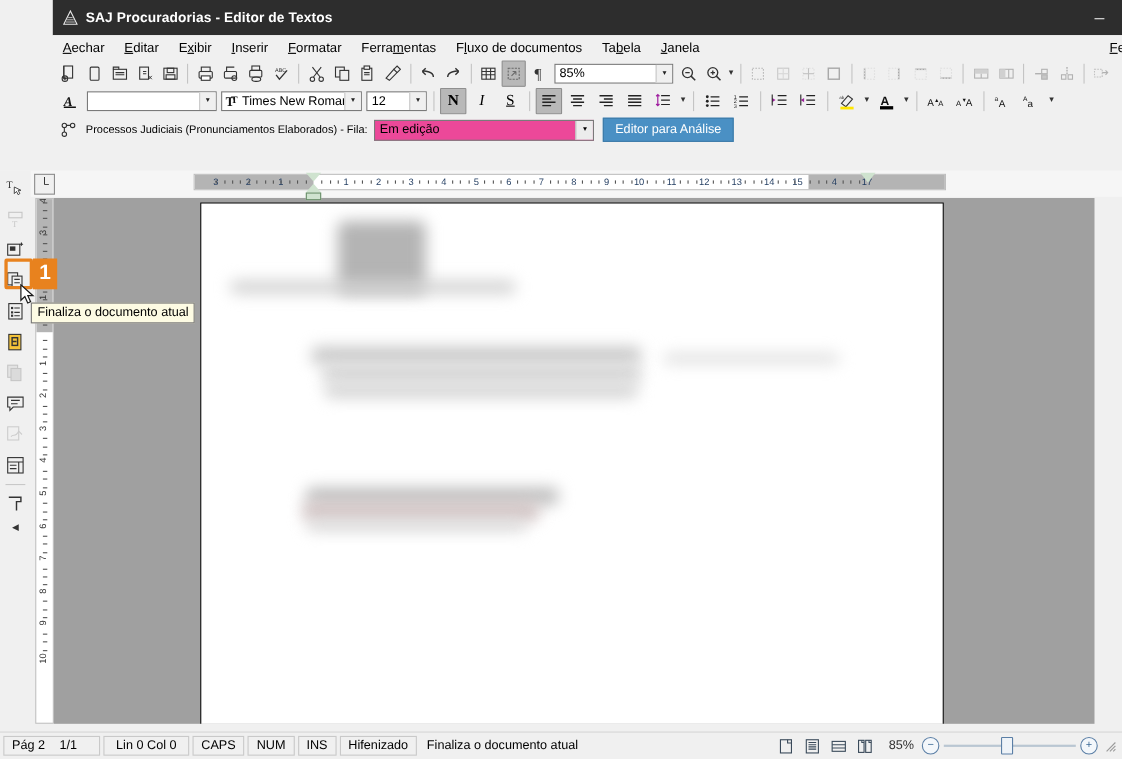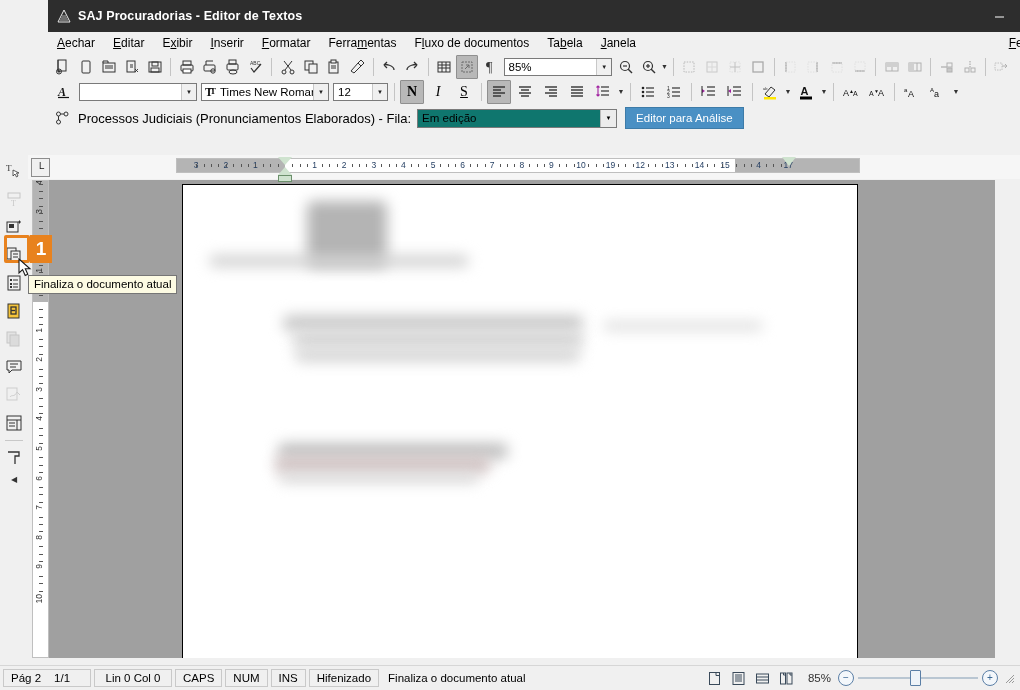--- a/index.html
+++ b/index.html
@@ -60,23 +60,23 @@
 
   .txtbold{font-weight:bold;font-family:"Liberation Serif", serif;font-size:14px;}
   .txtitalic{font-style:italic;font-family:"Liberation Serif", serif;font-size:14px;}
   .txtunder{font-family:"Liberation Serif", serif;font-size:14px;text-decoration:underline;}
 
   
   .processbar{
     height:28px;background:#f0f0f0;display:flex;align-items:center;padding-left:4px;
     position:relative;
   }
-  .process-label{font-size:13px;color:#000;margin-left:6px;margin-right:6px;white-space:nowrap;}
+  .process-label{font-size:10px;color:#000;margin-left:6px;margin-right:6px;white-space:nowrap;}
   .queue-combo{
-    width:200px;height:19px;border:1px solid #7a7a7a;background:#0f766e;
+    width:200px;height:19px;border:1px solid #7a7a7a;background:#ec4899;
     display:flex;align-items:center;box-sizing:border-box;
   }
   .queue-combo .combo-text{padding-left:4px;font-size:11.5px;flex:1;}
   .queue-combo .combo-btn{width:15px;height:17px;background:#ececec;border-left:1px solid #bbb;display:flex;align-items:center;justify-content:center;font-size:6px;}
   .send-btn{
     height:20px;background:#4a90c4;color:#fff;font-size:11.5px;
     display:flex;align-items:center;justify-content:center;padding:0 10px;margin-left:8px;
     border:1px solid #3d7ba8;
   }
   .pb-chevron{position:absolute;right:7px;font-size:8px;color:#333;}
@@ -727,21 +727,21 @@
       <span class="num" style="left: 137.6px;">1</span>
       <span class="num" style="left: 167.2px;">2</span>
       <span class="num" style="left: 196.8px;">3</span>
       <span class="num" style="left: 226.4px;">4</span>
       <span class="num" style="left: 256px;">5</span>
       <span class="num" style="left: 285.6px;">6</span>
       <span class="num" style="left: 315.2px;">7</span>
       <span class="num" style="left: 344.8px;">8</span>
       <span class="num" style="left: 374.4px;">9</span>
       <span class="num" style="left: 404px;">10</span>
-      <span class="num" style="left: 433.6px;">19</span>
+      <span class="num" style="left: 433.6px;">11</span>
       <span class="num" style="left: 463.2px;">12</span>
       <span class="num" style="left: 492.8px;">13</span>
       <span class="num" style="left: 522.4px;">14</span>
       <span class="num" style="left: 548px;">15</span>
       <span class="num" style="left: 581.6px;">4</span>
       <span class="num" style="left: 611.2px;">17</span>
       <span class="tick" style="left: 115.4px;"></span>
       <span class="tick" style="left: 122.8px;"></span>
       <span class="tick" style="left: 130.2px;"></span>
       <span class="tick" style="left: 145px;"></span>

